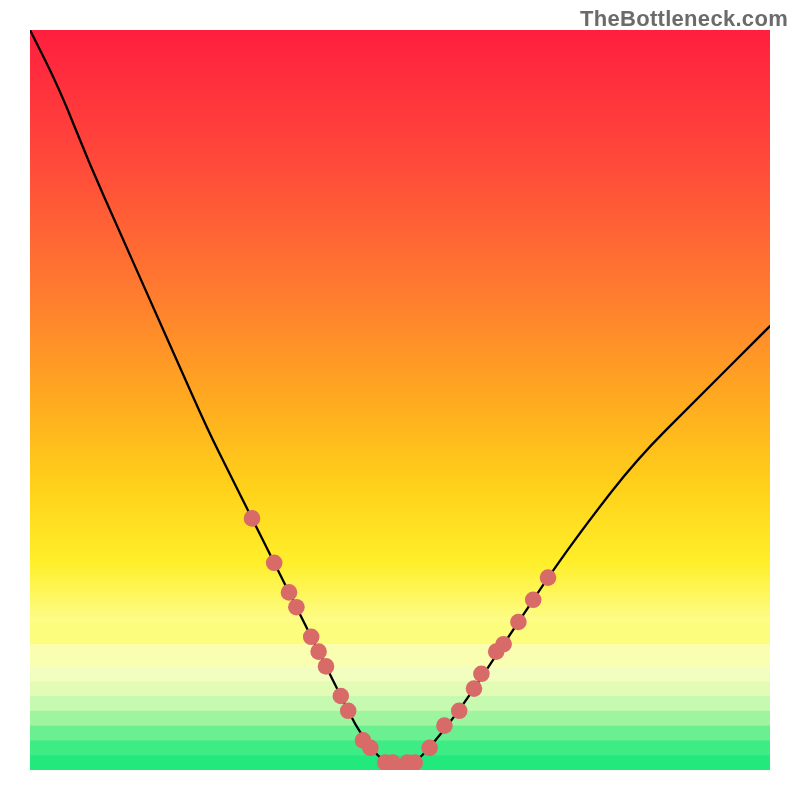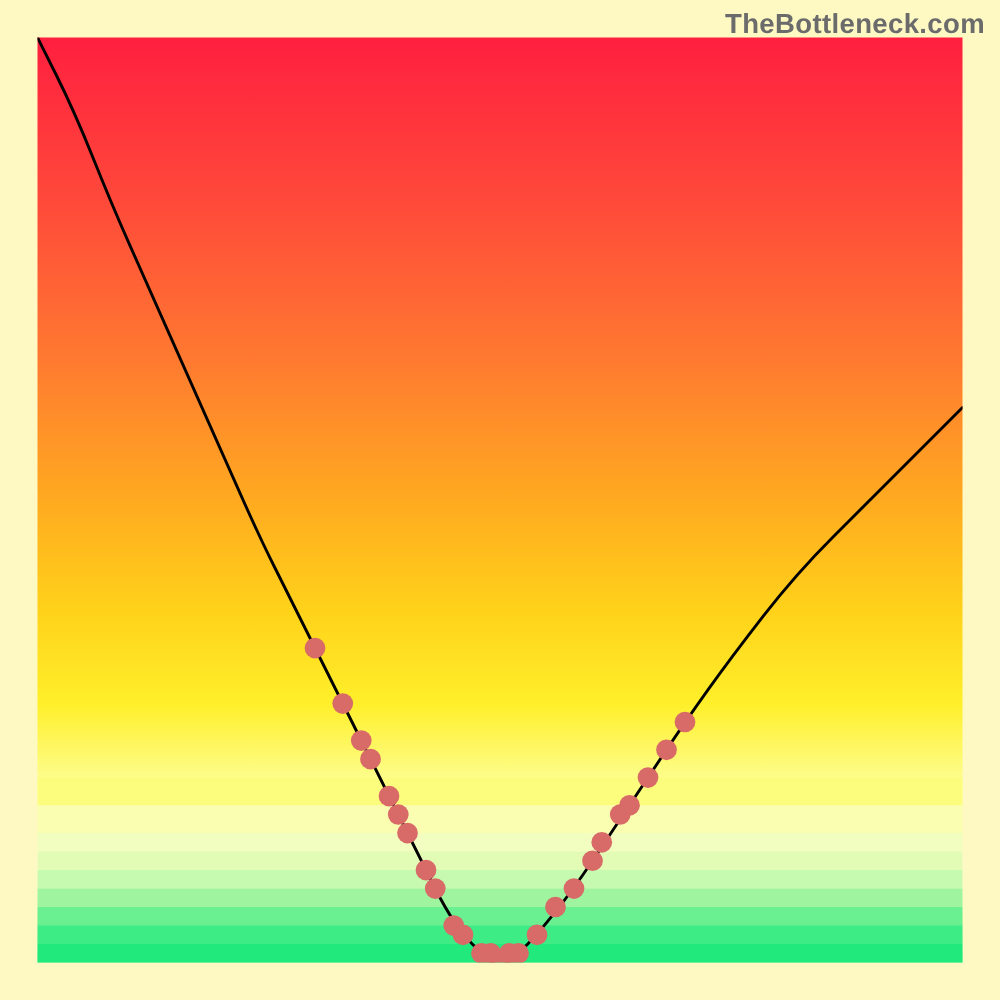--- a/index.html
+++ b/index.html
@@ -10,21 +10,21 @@
     overflow: hidden;
     background: #000;
     font-family: Arial, Helvetica, sans-serif;
   }
   .frame {
     position: absolute;
     top: 0;
     left: 0;
     width: 800px;
     height: 800px;
-    background: #fef9c3;
+    background: #ffffff;
   }
   .plot-area {
     position: absolute;
     top: 30px;
     left: 30px;
     width: 740px;
     height: 740px;
     
     background: linear-gradient(
       to bottom,

